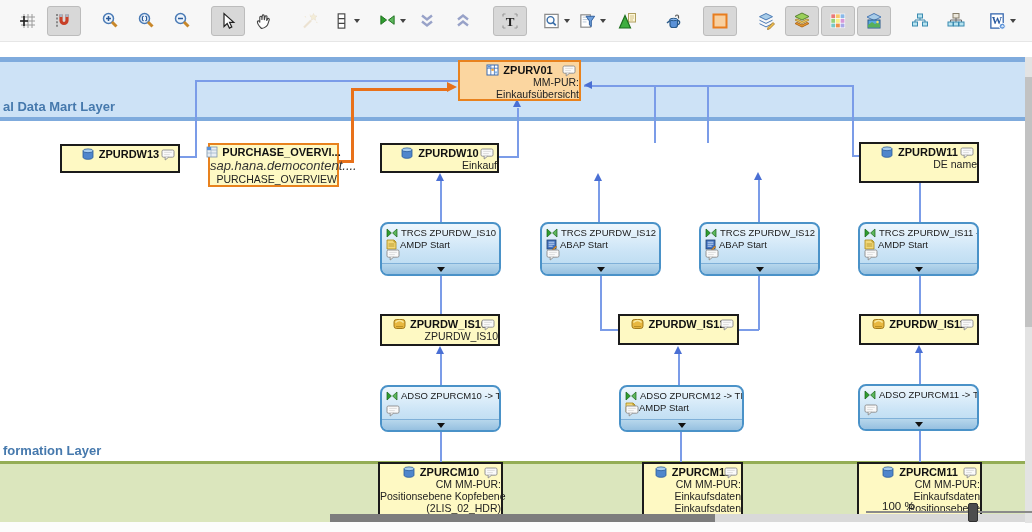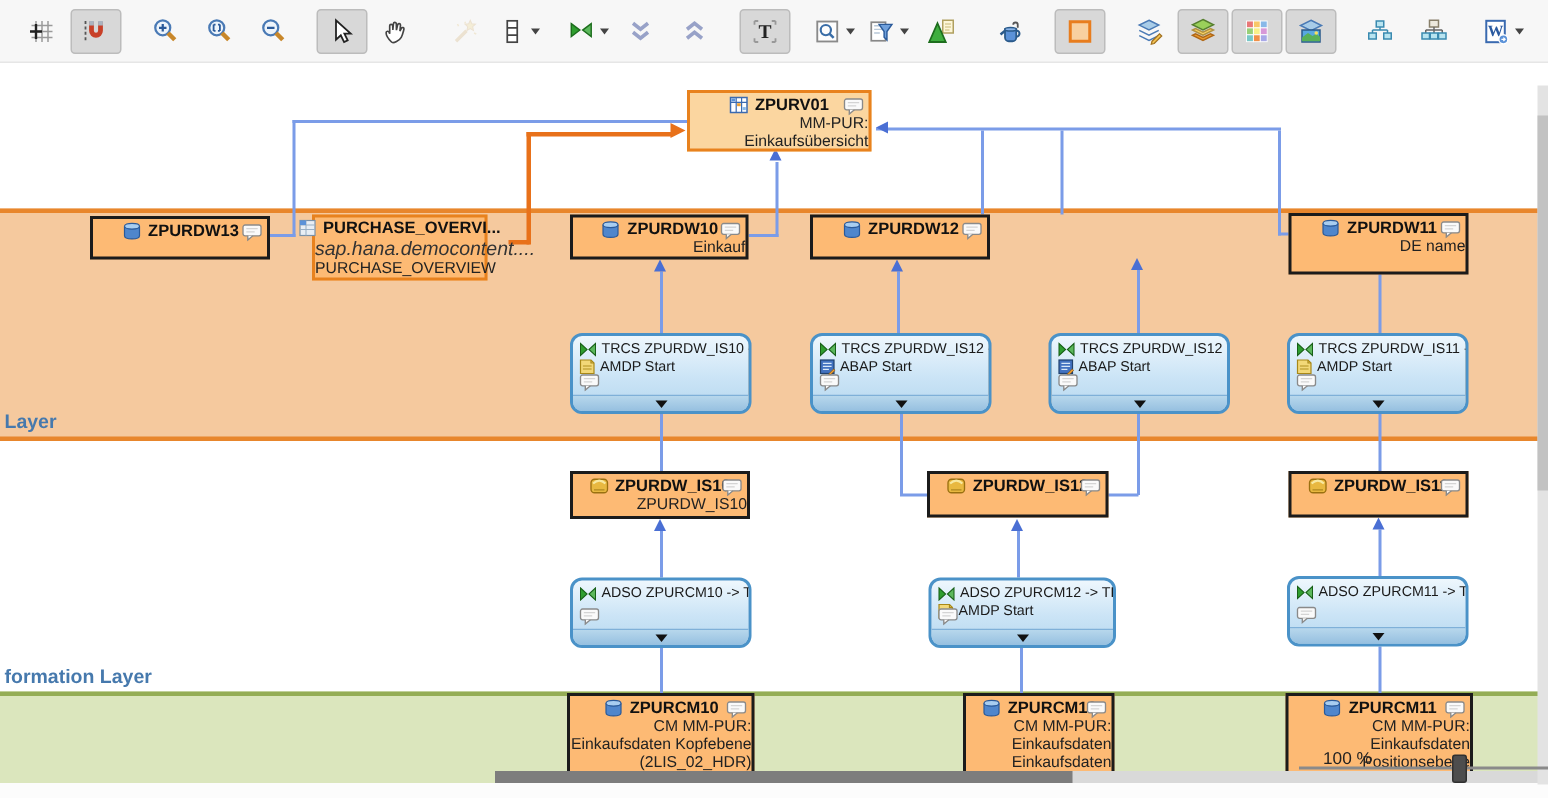--- a/index.html
+++ b/index.html
@@ -26,21 +26,21 @@
   .band-label{position:absolute;left:3px;bottom:3px;font-size:13px;font-weight:bold;color:#4679ad;white-space:nowrap;}
 
   
   .cl{position:absolute;z-index:1;}
   .ar{position:absolute;z-index:1;width:0;height:0;}
   .ar-up{border-left:4.5px solid transparent;border-right:4.5px solid transparent;border-bottom:8px solid #4a6fd4;}
   .ar-left{border-top:4.5px solid transparent;border-bottom:4.5px solid transparent;border-right:8px solid #4a6fd4;}
   .ar-right{border-top:5.5px solid transparent;border-bottom:5.5px solid transparent;border-left:10px solid #e8711a;}
 
   
-  .node{position:absolute;box-sizing:border-box;z-index:2;background:#fdba74;}
+  .node{position:absolute;box-sizing:border-box;z-index:2;background:#fef9c3;}
   .wbox{border:2px solid #1b1b1b;}
   .obox{border:2px solid #e8821e;}
   .vbox{border:2px solid #e8821e;background:#fbd6a0;}
   .wrow{display:flex;align-items:center;justify-content:center;gap:4px;margin-top:2px;
         font-size:11px;font-weight:bold;color:#111;white-space:nowrap;}
   .nsub{text-align:right;font-size:10.5px;color:#222;margin-top:0px;white-space:nowrap;}
   .nitalic{font-size:13px;font-style:italic;color:#333;white-space:nowrap;}
   .cmt{position:absolute;right:3px;top:3px;line-height:0;}
   .nicon{line-height:0;flex:0 0 auto;}
 
@@ -266,22 +266,22 @@
           <path d="M13.6 15.5h2.6M15 14.3l1.2 1.2-1.2 1.2" stroke="#fff" fill="none" stroke-width=".9"></path>
         </svg>
         <span class="caret"></span>
       </div>
       <div class="tsep"></div>
       <div class="tbtn"></div>
     </div>
 
   <div id="canvas">
 
-    <div class="band" id="band-dw">
-      <span class="band-label">Layer</span>
+    <div class="band" id="band-vdm">
+      <span class="band-label">al Data Mart Layer</span>
     </div>
     <div class="band" id="band-info">
       <span class="band-label">formation Layer</span>
     </div>
     <div class="band" id="band-green"></div>
 
     <div id="connectors">
         <div class="cl" style="left: 180px; top: 114px; width: 17px; height: 2px; background: rgb(123, 156, 232);"></div>
         <div class="cl" style="left: 195px; top: 38px; width: 2px; height: 78px; background: rgb(123, 156, 232);"></div>
         <div class="cl" style="left: 195px; top: 38px; width: 263px; height: 2px; background: rgb(123, 156, 232);"></div>
@@ -351,21 +351,21 @@
             </svg></span>
         <span>ZPURDW13</span>
         </div>
       <span class="cmt"><svg width="14" height="12" viewBox="0 0 14 12" xmlns="http://www.w3.org/2000/svg">
             <rect x="1" y="1" width="12" height="7.2" rx="1.4" fill="#fafafa" stroke="#8a8a8a" stroke-width=".9"></rect>
             <path d="M4.2 8.2V11l3.4-2.8" fill="#fafafa" stroke="#8a8a8a" stroke-width=".9"></path>
             <path d="M3.2 3.4h7.6M3.2 5.6h5.6" stroke="#d4d4d4" stroke-width=".8"></path>
           </svg></span>
     </div>
 
-    <div class="node obox" style="left:208px;top:101px;width:117px;height:44px">
+    <div class="node obox" style="left:208px;top:101px;width:131px;height:44px">
       <div class="wrow" style="margin-top:1px">
           <span class="nicon"><svg width="12" height="12" viewBox="0 0 12 12" xmlns="http://www.w3.org/2000/svg">
               <rect x="1" y="1" width="10" height="10" fill="#e8eef4" stroke="#7a92a8" stroke-width=".8"></rect>
               <path d="M1 4h10M1 7h10M5 1v10" stroke="#9ab0c4" stroke-width=".7"></path>
               <path d="M1 1h4v3H1z" fill="#5b92d8"></path>
             </svg></span>
         <span>PURCHASE_OVERVI...</span>
         </div>
       <div class="nitalic">sap.hana.democontent....</div>
       <div class="nsub">PURCHASE_OVERVIEW</div>
@@ -380,34 +380,20 @@
         <span>ZPURDW10</span>
         </div>
       <div class="nsub">Einkauf</div>
       <span class="cmt"><svg width="14" height="12" viewBox="0 0 14 12" xmlns="http://www.w3.org/2000/svg">
             <rect x="1" y="1" width="12" height="7.2" rx="1.4" fill="#fafafa" stroke="#8a8a8a" stroke-width=".9"></rect>
             <path d="M4.2 8.2V11l3.4-2.8" fill="#fafafa" stroke="#8a8a8a" stroke-width=".9"></path>
             <path d="M3.2 3.4h7.6M3.2 5.6h5.6" stroke="#d4d4d4" stroke-width=".8"></path>
           </svg></span>
     </div>
 
-    <div class="node wbox" style="left:540px;top:101px;width:120px;height:30px">
-      <div class="wrow">
-          <span class="nicon"><svg width="14" height="12" viewBox="0 0 14 12" xmlns="http://www.w3.org/2000/svg">
-              <path d="M2 2.8v6.4c0 1.2 2.2 2.1 5 2.1s5-.9 5-2.1V2.8" fill="#4f86cc" stroke="#2a5a9a" stroke-width=".8"></path>
-              <ellipse cx="7" cy="2.8" rx="5" ry="1.9" fill="#a8cdf0" stroke="#2a5a9a" stroke-width=".8"></ellipse>
-            </svg></span>
-        <span>ZPURDW12</span>
-        </div>
-      <span class="cmt"><svg width="14" height="12" viewBox="0 0 14 12" xmlns="http://www.w3.org/2000/svg">
-            <rect x="1" y="1" width="12" height="7.2" rx="1.4" fill="#fafafa" stroke="#8a8a8a" stroke-width=".9"></rect>
-            <path d="M4.2 8.2V11l3.4-2.8" fill="#fafafa" stroke="#8a8a8a" stroke-width=".9"></path>
-            <path d="M3.2 3.4h7.6M3.2 5.6h5.6" stroke="#d4d4d4" stroke-width=".8"></path>
-          </svg></span>
-    </div>
 
 
     <div class="node wbox" style="left:859px;top:100px;width:120px;height:41px">
       <div class="wrow">
           <span class="nicon"><svg width="14" height="12" viewBox="0 0 14 12" xmlns="http://www.w3.org/2000/svg">
               <path d="M2 2.8v6.4c0 1.2 2.2 2.1 5 2.1s5-.9 5-2.1V2.8" fill="#4f86cc" stroke="#2a5a9a" stroke-width=".8"></path>
               <ellipse cx="7" cy="2.8" rx="5" ry="1.9" fill="#a8cdf0" stroke="#2a5a9a" stroke-width=".8"></ellipse>
             </svg></span>
         <span>ZPURDW11</span>
         </div>
@@ -636,21 +622,21 @@
 
     <div class="node wbox" style="left:378px;top:420px;width:125px;height:68px">
       <div class="wrow">
           <span class="nicon"><svg width="14" height="12" viewBox="0 0 14 12" xmlns="http://www.w3.org/2000/svg">
               <path d="M2 2.8v6.4c0 1.2 2.2 2.1 5 2.1s5-.9 5-2.1V2.8" fill="#4f86cc" stroke="#2a5a9a" stroke-width=".8"></path>
               <ellipse cx="7" cy="2.8" rx="5" ry="1.9" fill="#a8cdf0" stroke="#2a5a9a" stroke-width=".8"></ellipse>
             </svg></span>
         <span>ZPURCM10</span>
         </div>
       <div class="nsub">CM MM-PUR:</div>
-      <div class="nsub">Einkaufsdaten Kopfebene</div>
+      <div class="nsub">Positionsebene Kopfebene</div>
       <div class="nsub">(2LIS_02_HDR)</div>
       <span class="cmt"><svg width="14" height="12" viewBox="0 0 14 12" xmlns="http://www.w3.org/2000/svg">
             <rect x="1" y="1" width="12" height="7.2" rx="1.4" fill="#fafafa" stroke="#8a8a8a" stroke-width=".9"></rect>
             <path d="M4.2 8.2V11l3.4-2.8" fill="#fafafa" stroke="#8a8a8a" stroke-width=".9"></path>
             <path d="M3.2 3.4h7.6M3.2 5.6h5.6" stroke="#d4d4d4" stroke-width=".8"></path>
           </svg></span>
     </div>
 
     <div class="node wbox" style="left:642px;top:420px;width:101px;height:68px">
       <div class="wrow">

